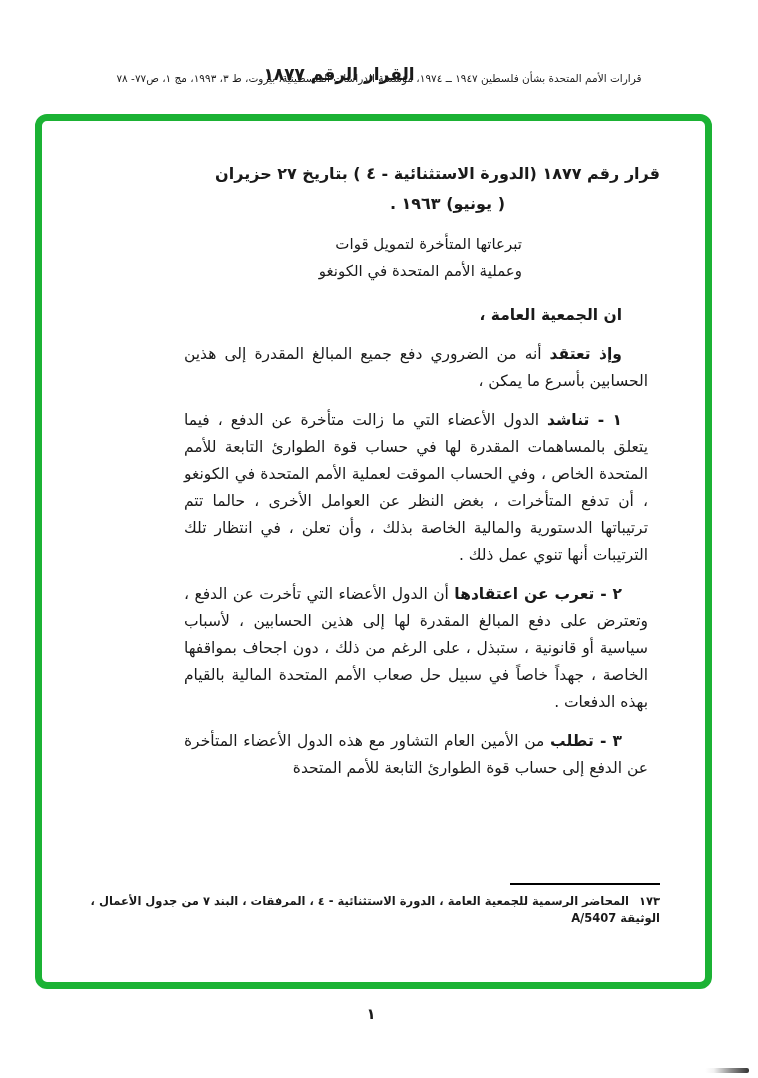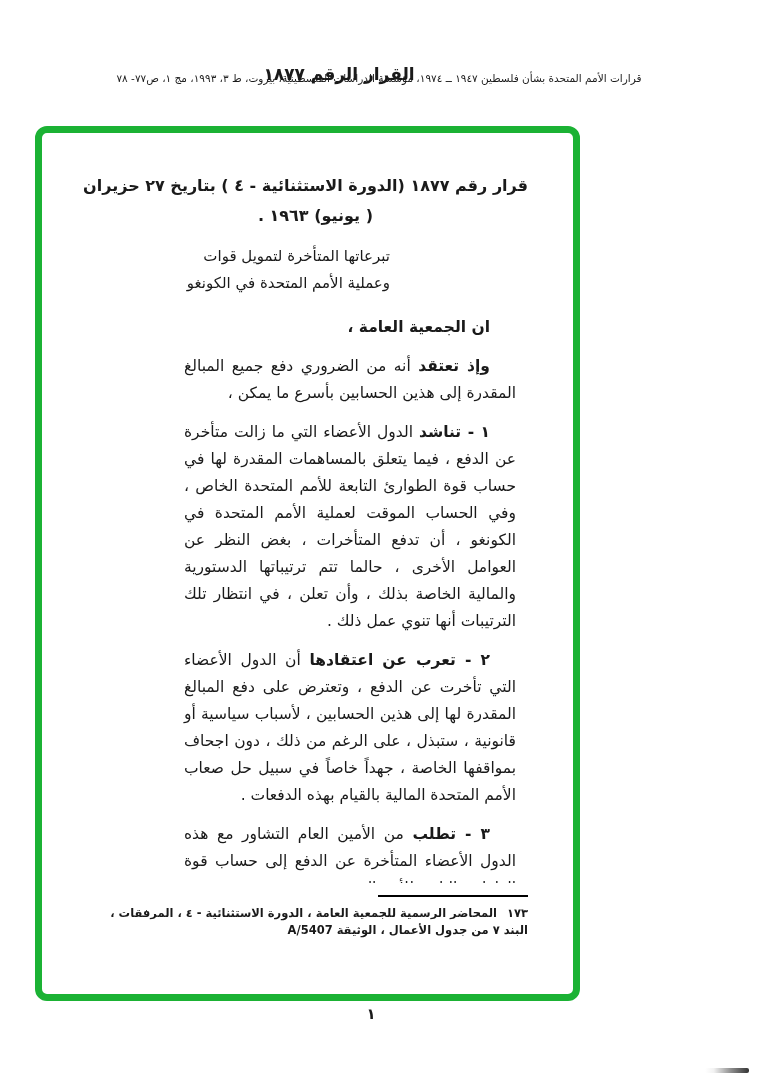--- a/index.html
+++ b/index.html
@@ -16,21 +16,21 @@
     direction:rtl; white-space:nowrap;margin-top:26px;
   }
   .hdr-source {
     position:absolute; top:72px; left:0; width:758px;
     text-align:center; font-size:10.5px; font-weight:normal;
     direction:rtl; white-space:nowrap;
   }
 
   
   .green-box {
-    position:absolute; left:35px; top:126px; width:545px; height:875px;
+    position:absolute; left:35px; top:114px; width:677px; height:875px;
     border:7px solid #1bb234; border-radius:12px; background:#fff;
   }
 
   
   .doc {
     position:absolute; top:0; left:0; right:0;
     max-height:750px; overflow:hidden;
     padding:38px 45px 0 130px;   
     direction:rtl; text-align:right;
     font-size:15.5px; line-height:27px;

